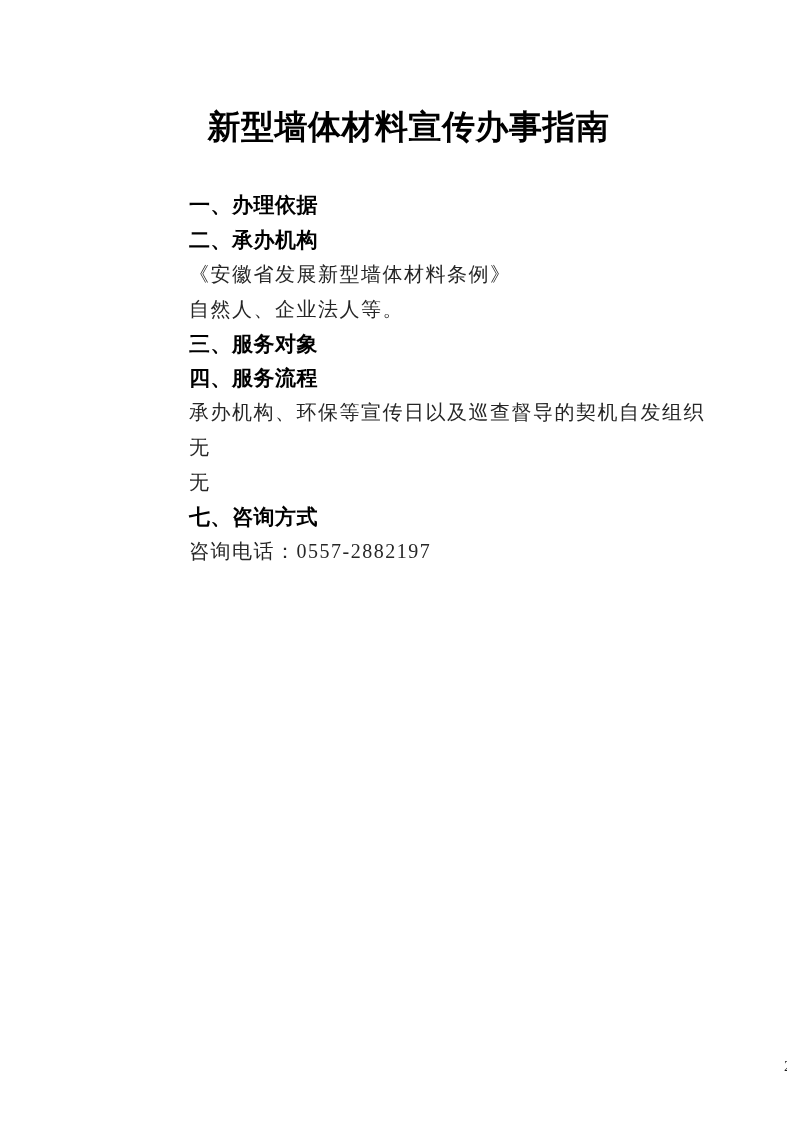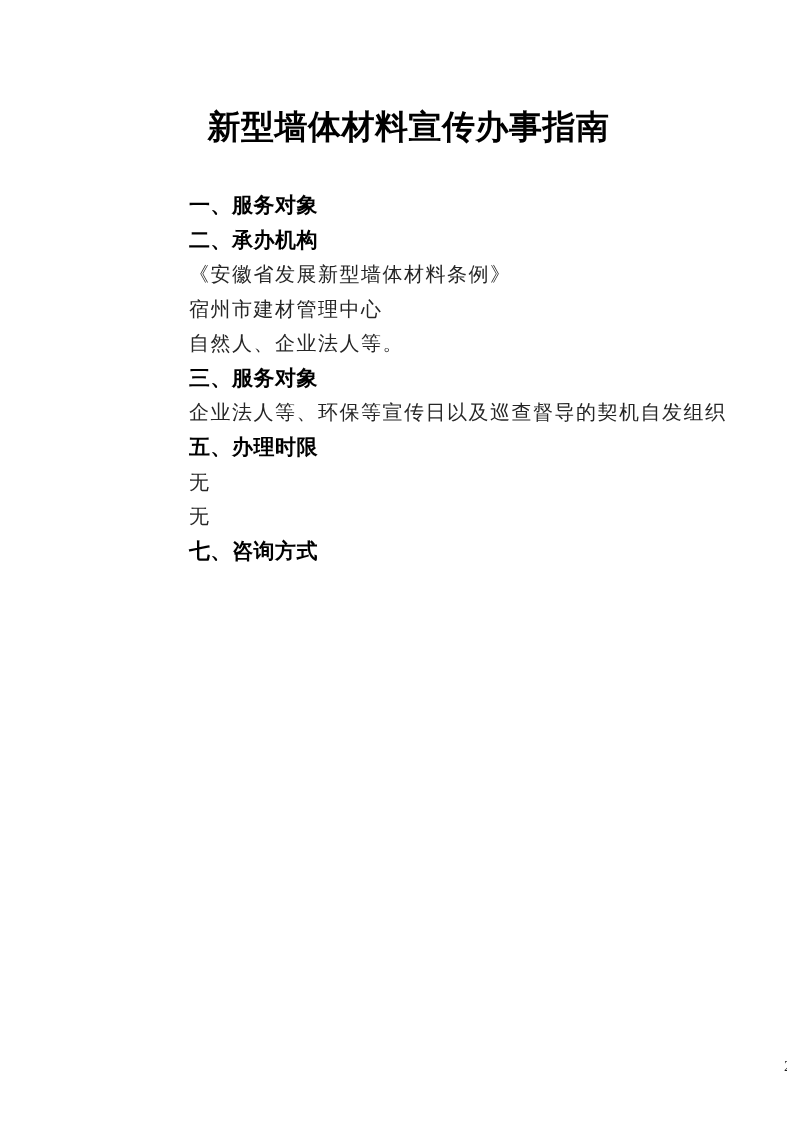--- a/index.html
+++ b/index.html
@@ -66,35 +66,35 @@
 </style>
 </head>
 <body>
 
 <div class="page">
 
   <div class="doc-title">新型墙体材料宣传办事指南</div>
 
   <div class="content">
 
-    <div class="line heading-line">一、服务对象</div>
+    <div class="line heading-line">一、办理依据</div>
     <div class="line heading-line">二、承办机构</div>
 
     <div class="line body-line">《安徽省发展新型墙体材料条例》</div>
-    <div class="line body-line">宿州市建材管理中心</div>
 
     <div class="line body-line">自然人、企业法人等。</div>
     <div class="line heading-line">三、服务对象</div>
 
-    <div class="line body-line">企业法人等、环保等宣传日以及巡查督导的契机自发组织</div>
+    <div class="line heading-line">四、服务流程</div>
+    <div class="line body-line">承办机构、环保等宣传日以及巡查督导的契机自发组织</div>
 
-    <div class="line heading-line">五、办理时限</div>
     <div class="line body-line">无</div>
 
     <div class="line body-line">无</div>
 
     <div class="line heading-line">七、咨询方式</div>
+    <div class="line body-line">咨询电话：0557-2882197</div>
 
   </div>
 
   <div class="page-number">27</div>
 
 </div>
 
 </body></html>

